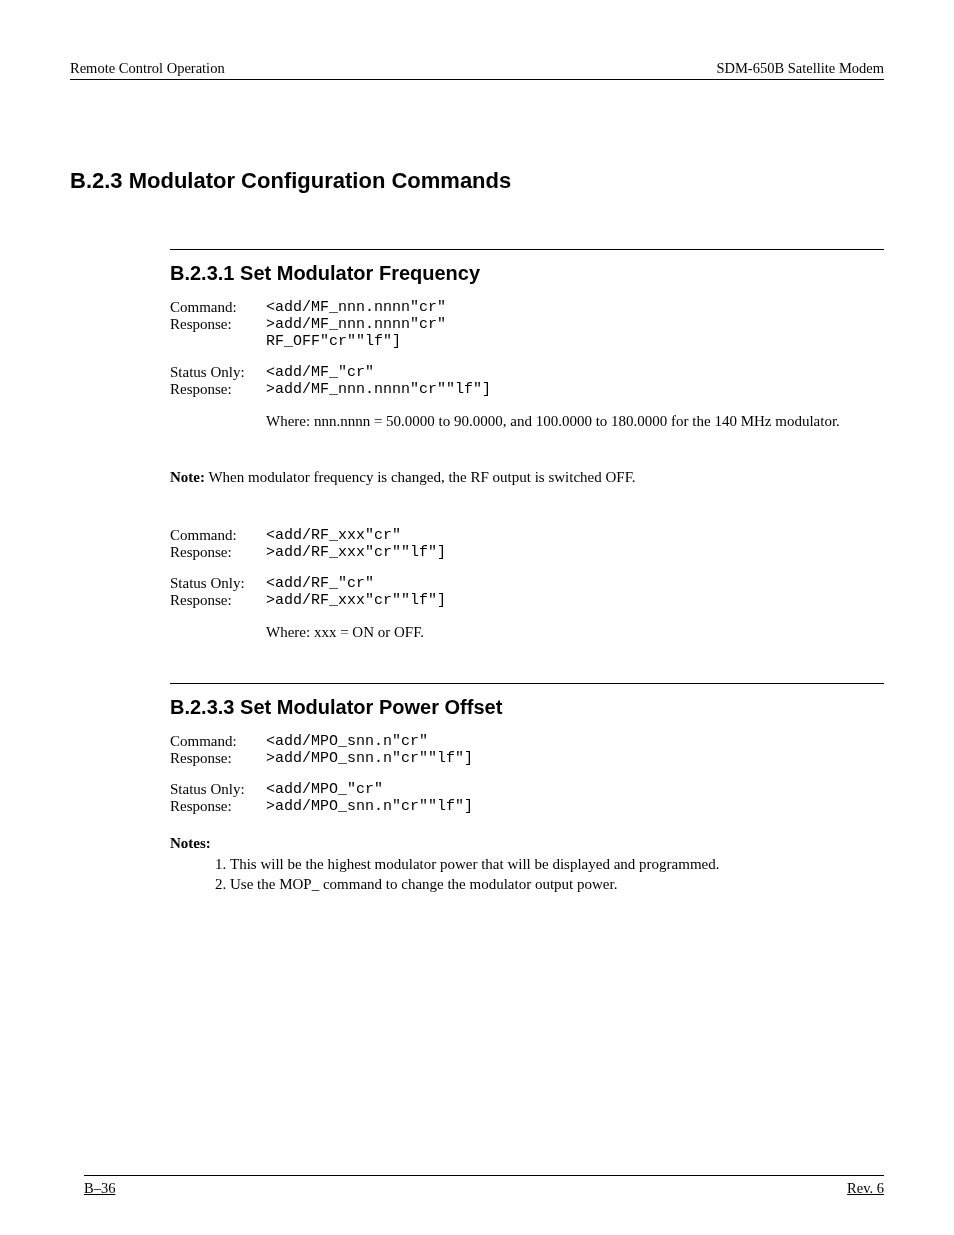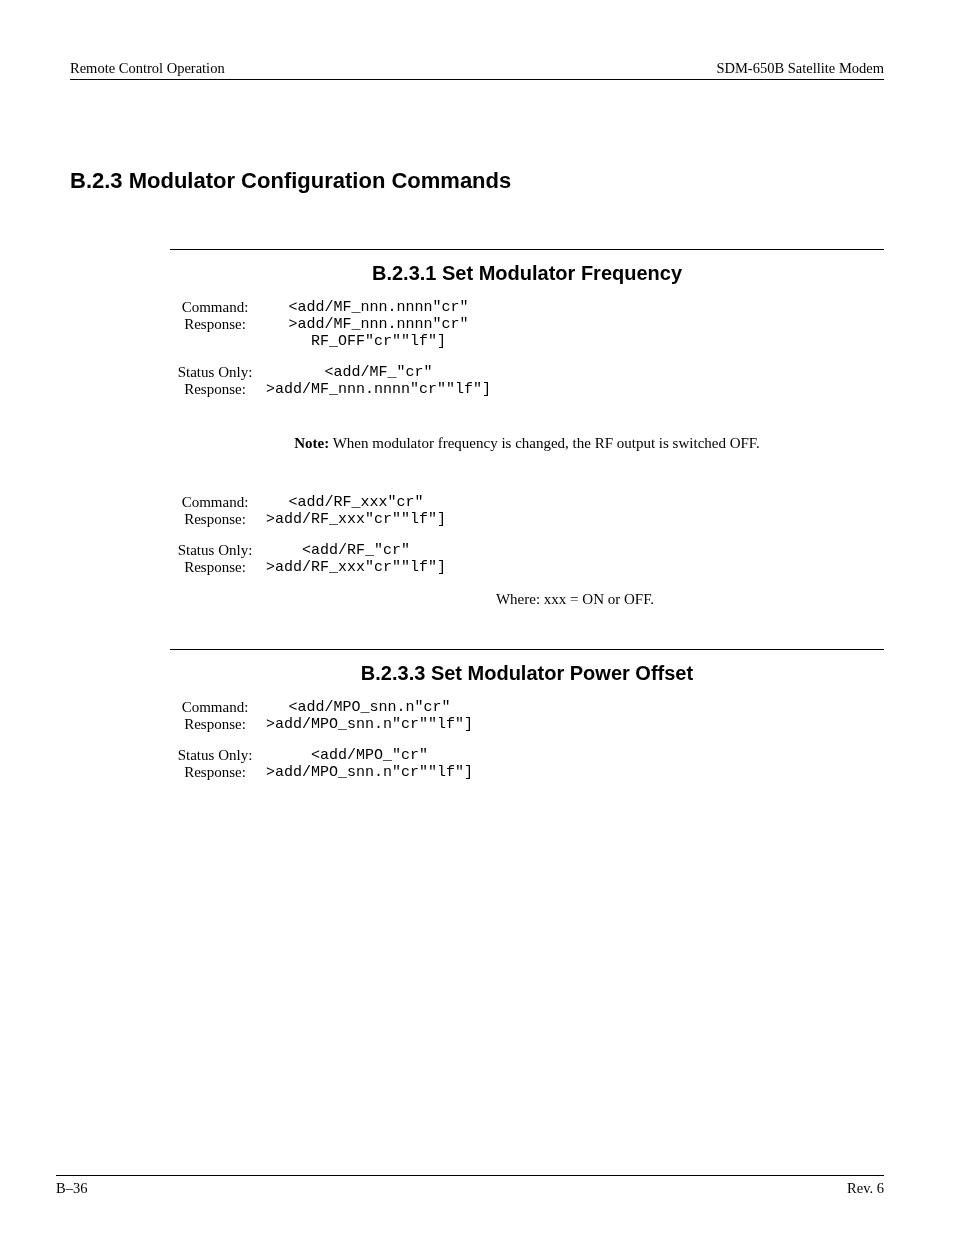--- a/index.html
+++ b/index.html
@@ -25,21 +25,20 @@
   }
   .h1 {
     font-family: Arial, Helvetica, sans-serif;
     font-weight: bold;
     font-size: 22px;
     margin-top: 88px;
   }
   .section {
     margin-left: 100px;
     margin-top: 55px;
-    text-align: center;
   }
   .section + .section {
     margin-top: 40px;
   }
   .h2 {
     font-family: Arial, Helvetica, sans-serif;
     font-weight: bold;
     font-size: 20px;
     border-top: 1.5px solid #000;
     padding-top: 12px;
@@ -87,27 +86,28 @@
   .notes-list ol {
     margin: 2px 0 0 60px;
     padding: 0;
   }
   .notes-list li {
     line-height: 1.35;
   }
   .footer {
     position: absolute;
     bottom: 38px;
-    left: 56px;
+    left: 84px;
     right: 70px;
     border-top: 1.5px solid #000;
     padding-top: 4px;
     display: flex;
     justify-content: space-between;
     font-size: 14.5px;
+    text-decoration: underline;
   }
 </style>
 </head>
 <body>
 
 <div class="page">
 
   <div class="header-row">
     <span>Remote Control Operation</span>
     <span>SDM-650B Satellite Modem</span>
@@ -138,20 +138,21 @@
       <tr>
         <td class="label">Status Only:</td>
         <td class="code">&lt;add/MF_"cr"</td>
       </tr>
       <tr>
         <td class="label">Response:</td>
         <td class="code">&gt;add/MF_nnn.nnnn"cr""lf"]</td>
       </tr>
     </tbody>
       </table>
+    <div class="explain">Where: nnn.nnnn = 50.0000 to 90.0000, and 100.0000 to 180.0000 for the 140 MHz modulator.</div>
     <div class="note" style="margin-left:0;">
       <b>Note:</b><span> When modulator frequency is changed, the RF output is switched OFF.</span>
     </div>
   </div>
 
   <div class="section">
     <table class="cmd-table">
       <tbody>
           <tr>
         <td class="label">Command:</td>
@@ -197,20 +198,27 @@
       <tr>
         <td class="label">Status Only:</td>
         <td class="code">&lt;add/MPO_"cr"</td>
       </tr>
       <tr>
         <td class="label">Response:</td>
         <td class="code">&gt;add/MPO_snn.n"cr""lf"]</td>
       </tr>
     </tbody>
       </table>
+    <div class="notes-list">
+      <b>Notes:</b>
+      <ol>
+        <li>This will be the highest modulator power that will be displayed and programmed.</li>
+        <li>Use the MOP_ command to change the modulator output power.</li>
+      </ol>
+    </div>
   </div>
 
   <div class="footer">
     <span>B–36</span>
     <span>Rev. 6</span>
   </div>
 
 </div>
 
 </body></html>

